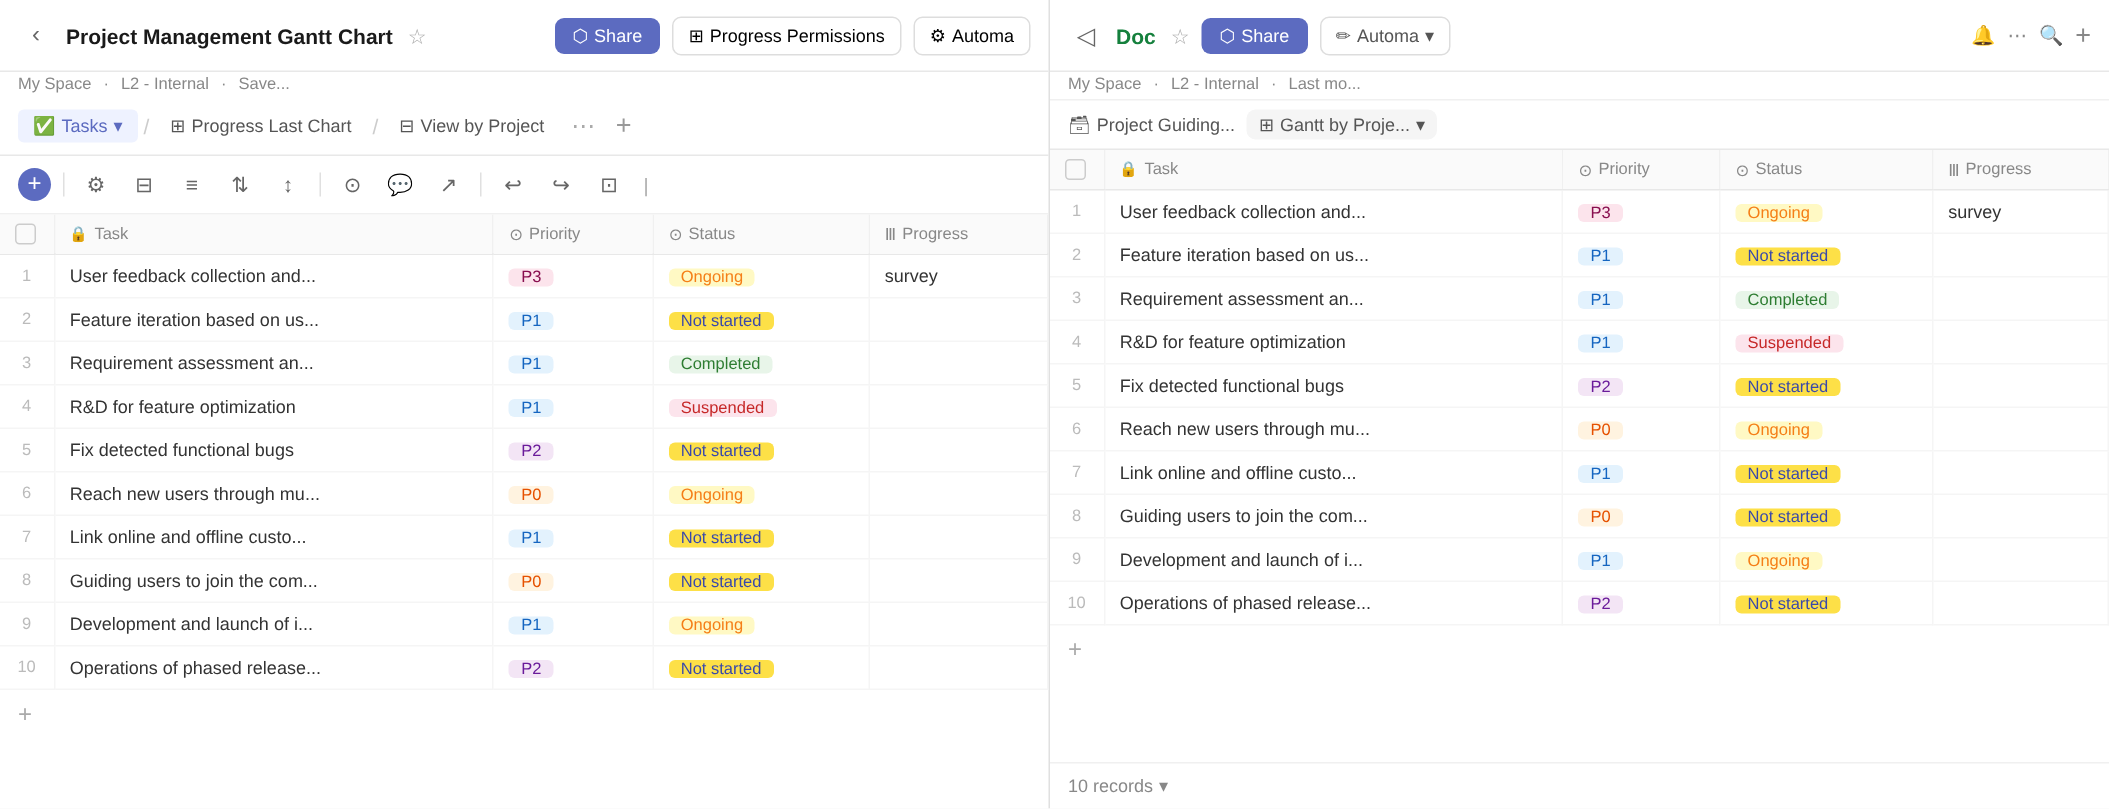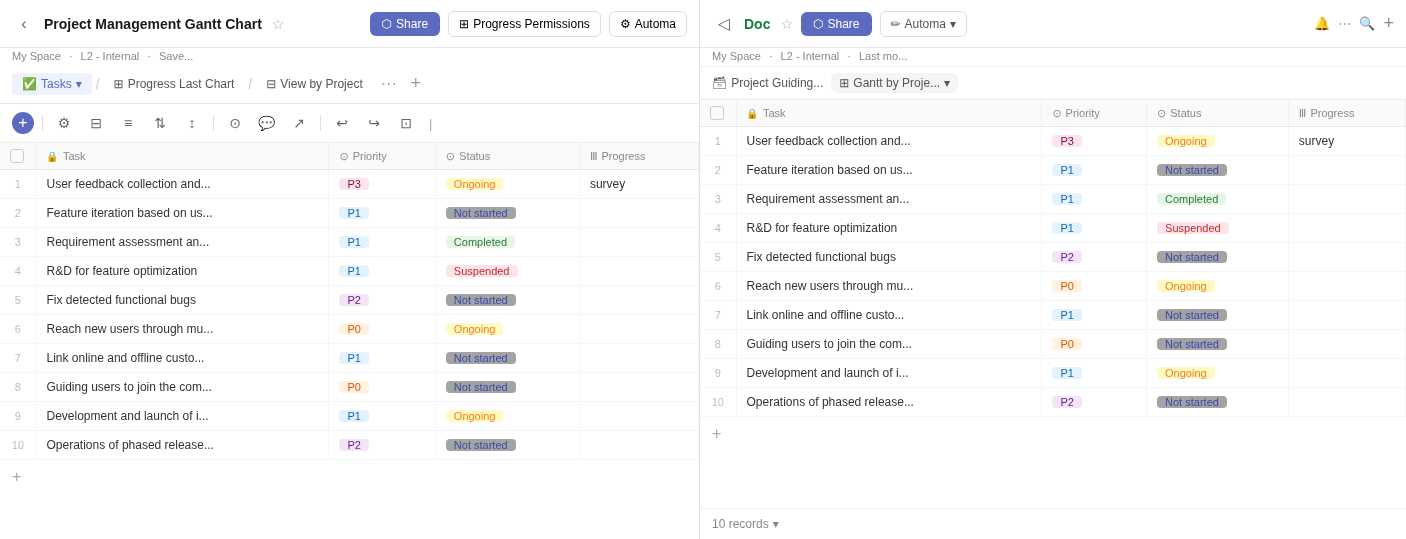--- a/index.html
+++ b/index.html
@@ -35,21 +35,21 @@
     thead th:first-child { width: 36px; }
     tbody td { border-bottom: 1px solid #f5f5f5; border-right: 1px solid #f5f5f5; padding: 7px 10px; font-size: 12px; color: #333; }
     tbody td:first-child { color: #bbb; font-size: 11px; text-align: center; width: 36px; }
 
     .badge { display: inline-block; padding: 0 8px; border-radius: 4px; font-size: 11px; font-weight: 500; }
     .badge-p0 { background: #fff3e0; color: #e65100; }
     .badge-p1 { background: #e3f2fd; color: #1565c0; }
     .badge-p2 { background: #f3e5f5; color: #6a1b9a; }
     .badge-p3 { background: #fce4ec; color: #880e4f; }
     .badge-ongoing { background: #fff9c4; color: #f57f17; }
-    .badge-not-started { background: #a3a3a3; color: #3949ab; }
+    .badge-not-started { background: #fde047; color: #3949ab; }
     .badge-completed { background: #e8f5e9; color: #2e7d32; }
     .badge-suspended { background: #fce4ec; color: #c62828; }
 
     
     .right-panel { flex: 1; background: #fff; display: flex; flex-direction: column; }
 
     .right-header { display: flex; align-items: center; padding: 0 12px; height: 48px; border-bottom: 1px solid #e8e8e8; gap: 8px; }
     .collapse-btn { width: 24px; height: 24px; border: none; background: none; cursor: pointer; color: #666; font-size: 16px; }
     .right-title { font-size: 14px; font-weight: 600; color: #15803d; }
     .right-share-btn { background: #5c6bc0; color: #fff; border: none; border-radius: 6px; padding: 5px 12px; font-size: 12px; cursor: pointer; display: flex; align-items: center; gap: 4px; }

